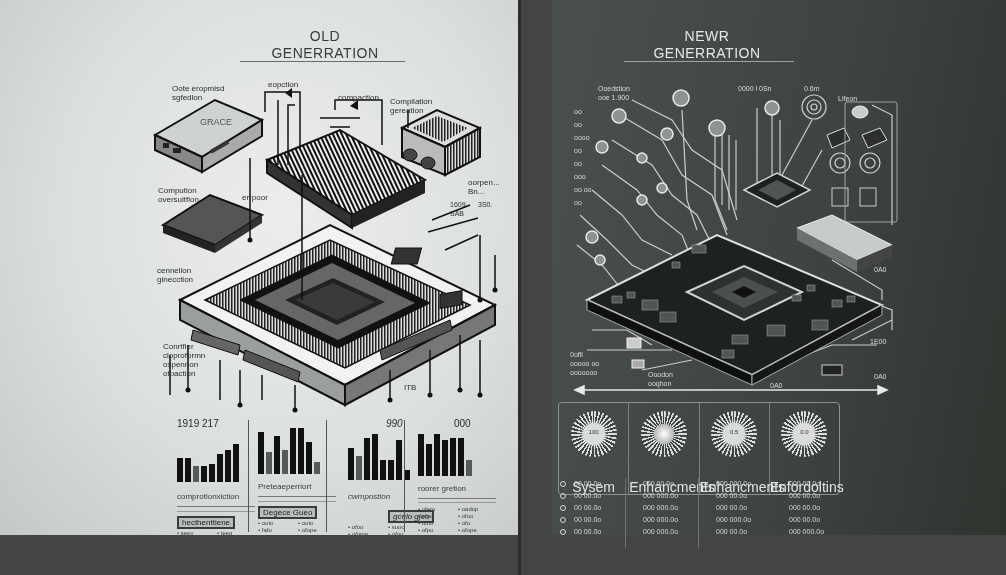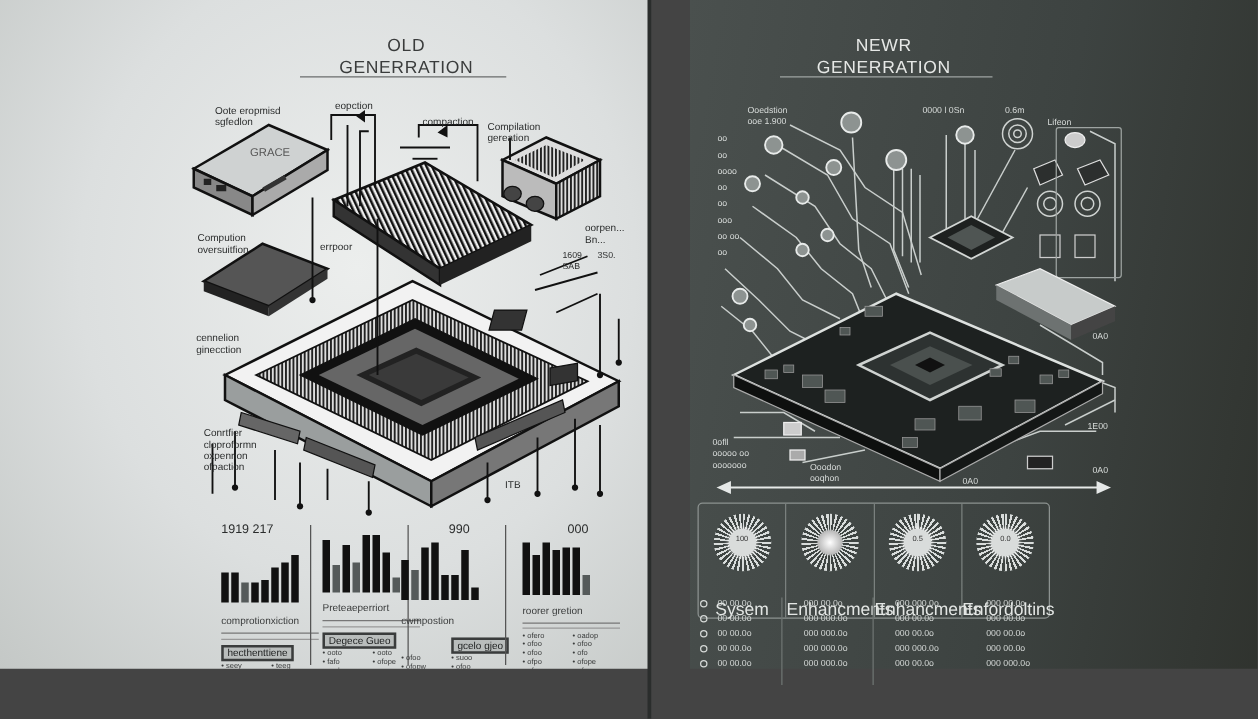--- a/index.html
+++ b/index.html
@@ -188,21 +188,21 @@
   </div>
   <div class="lbl" style="left:450px;top:200px;font-size:7px;">
     <div>1609</div>
       <div>SAB</div>
   </div>
   <div class="lbl" style="left:478px;top:200px;font-size:7px;">3S0.</div>
   <div class="lbl" style="left:158px;top:186px;">
     <div>Compution</div>
       <div>oversuitfion</div>
   </div>
-  <div class="lbl" style="left:256px;top:193px;">errpoor</div>
+  <div class="lbl" style="left:242px;top:193px;">errpoor</div>
   <div class="lbl" style="left:157px;top:266px;">
     <div>cennelion</div>
       <div>ginecction</div>
   </div>
   <div class="lbl" style="left:163px;top:342px;">
     <div>Conrtfier</div>
       <div>cloproformn</div>
     <div>oxpenrion</div>
       <div>ofpaction</div>
   </div>
@@ -254,21 +254,21 @@
       <span>• ooto</span>
         <span>• ooto</span>
       <span>• fafo</span>
         <span>• ofope</span>
       <span>• oado</span>
         <span>• oope</span>
     </div>
   </div>
   <div class="vsep" style="left:326px;"></div>
 
-  <div class="old-chart" style="left:321px;">
+  <div class="old-chart" style="left:348px;font-style:italic;">
     <div class="cval" style="left:38px;">990</div>
     <div class="bars" style="top:14px;height:48px;">
       <div class="bar" style="height:32px"></div>
         <div class="bar g" style="height:24px"></div>
       <div class="bar" style="height:42px"></div>
         <div class="bar" style="height:46px"></div>
       <div class="bar" style="height:20px"></div>
         <div class="bar" style="height:20px"></div>
       <div class="bar" style="height:40px"></div>
         <div class="bar" style="height:10px"></div>

